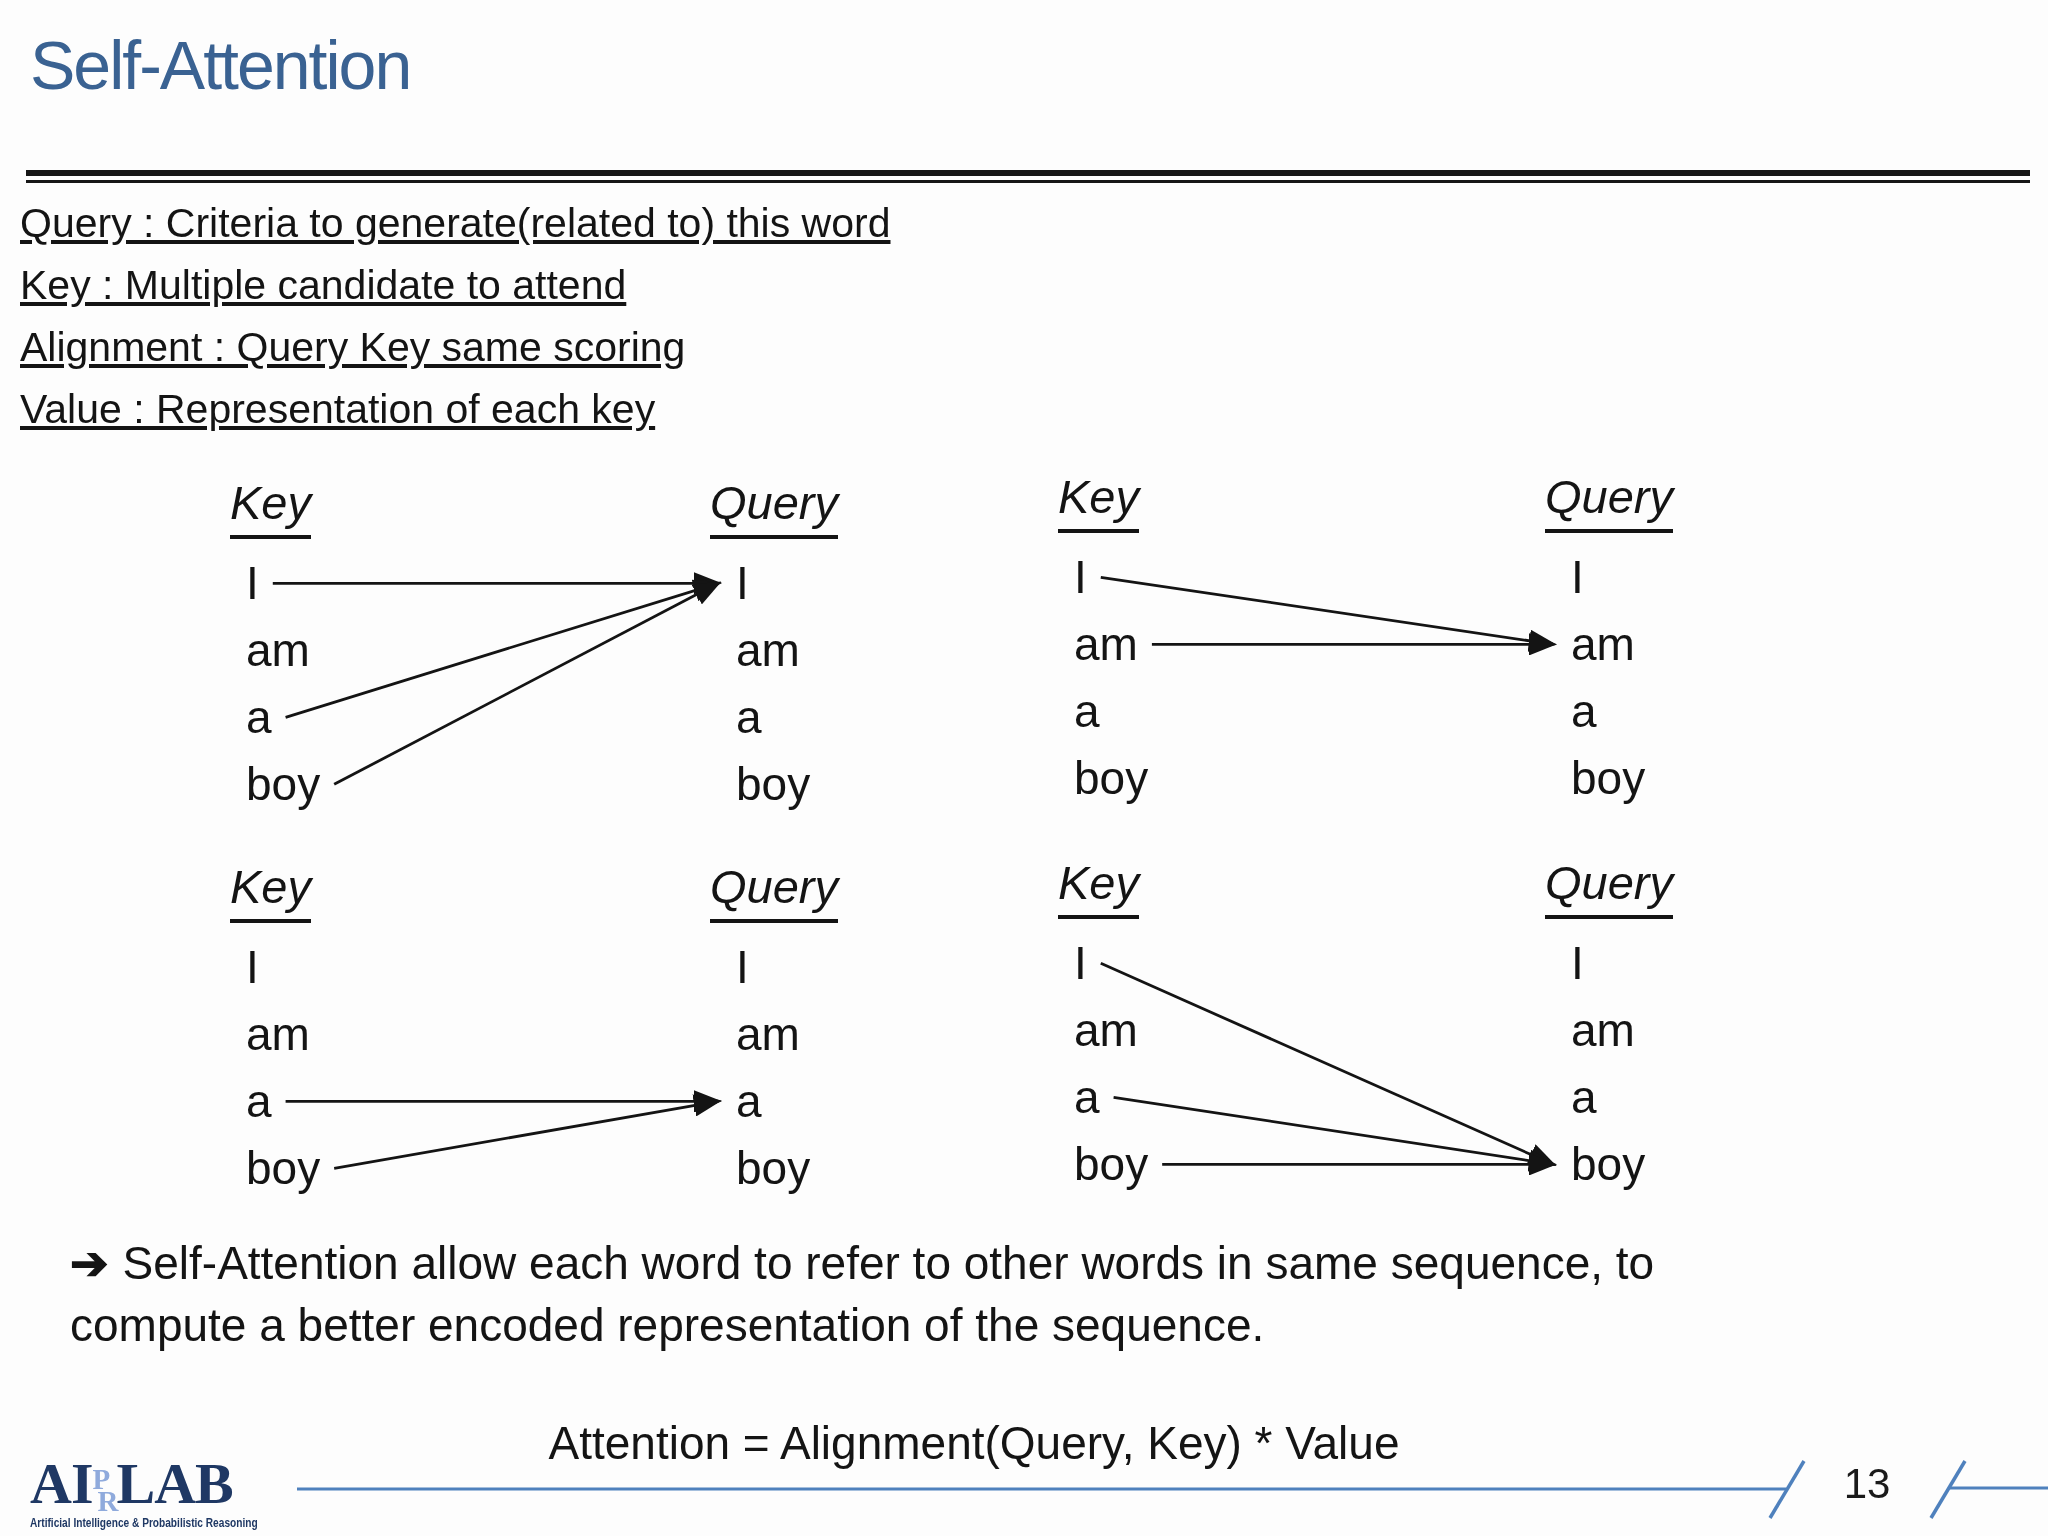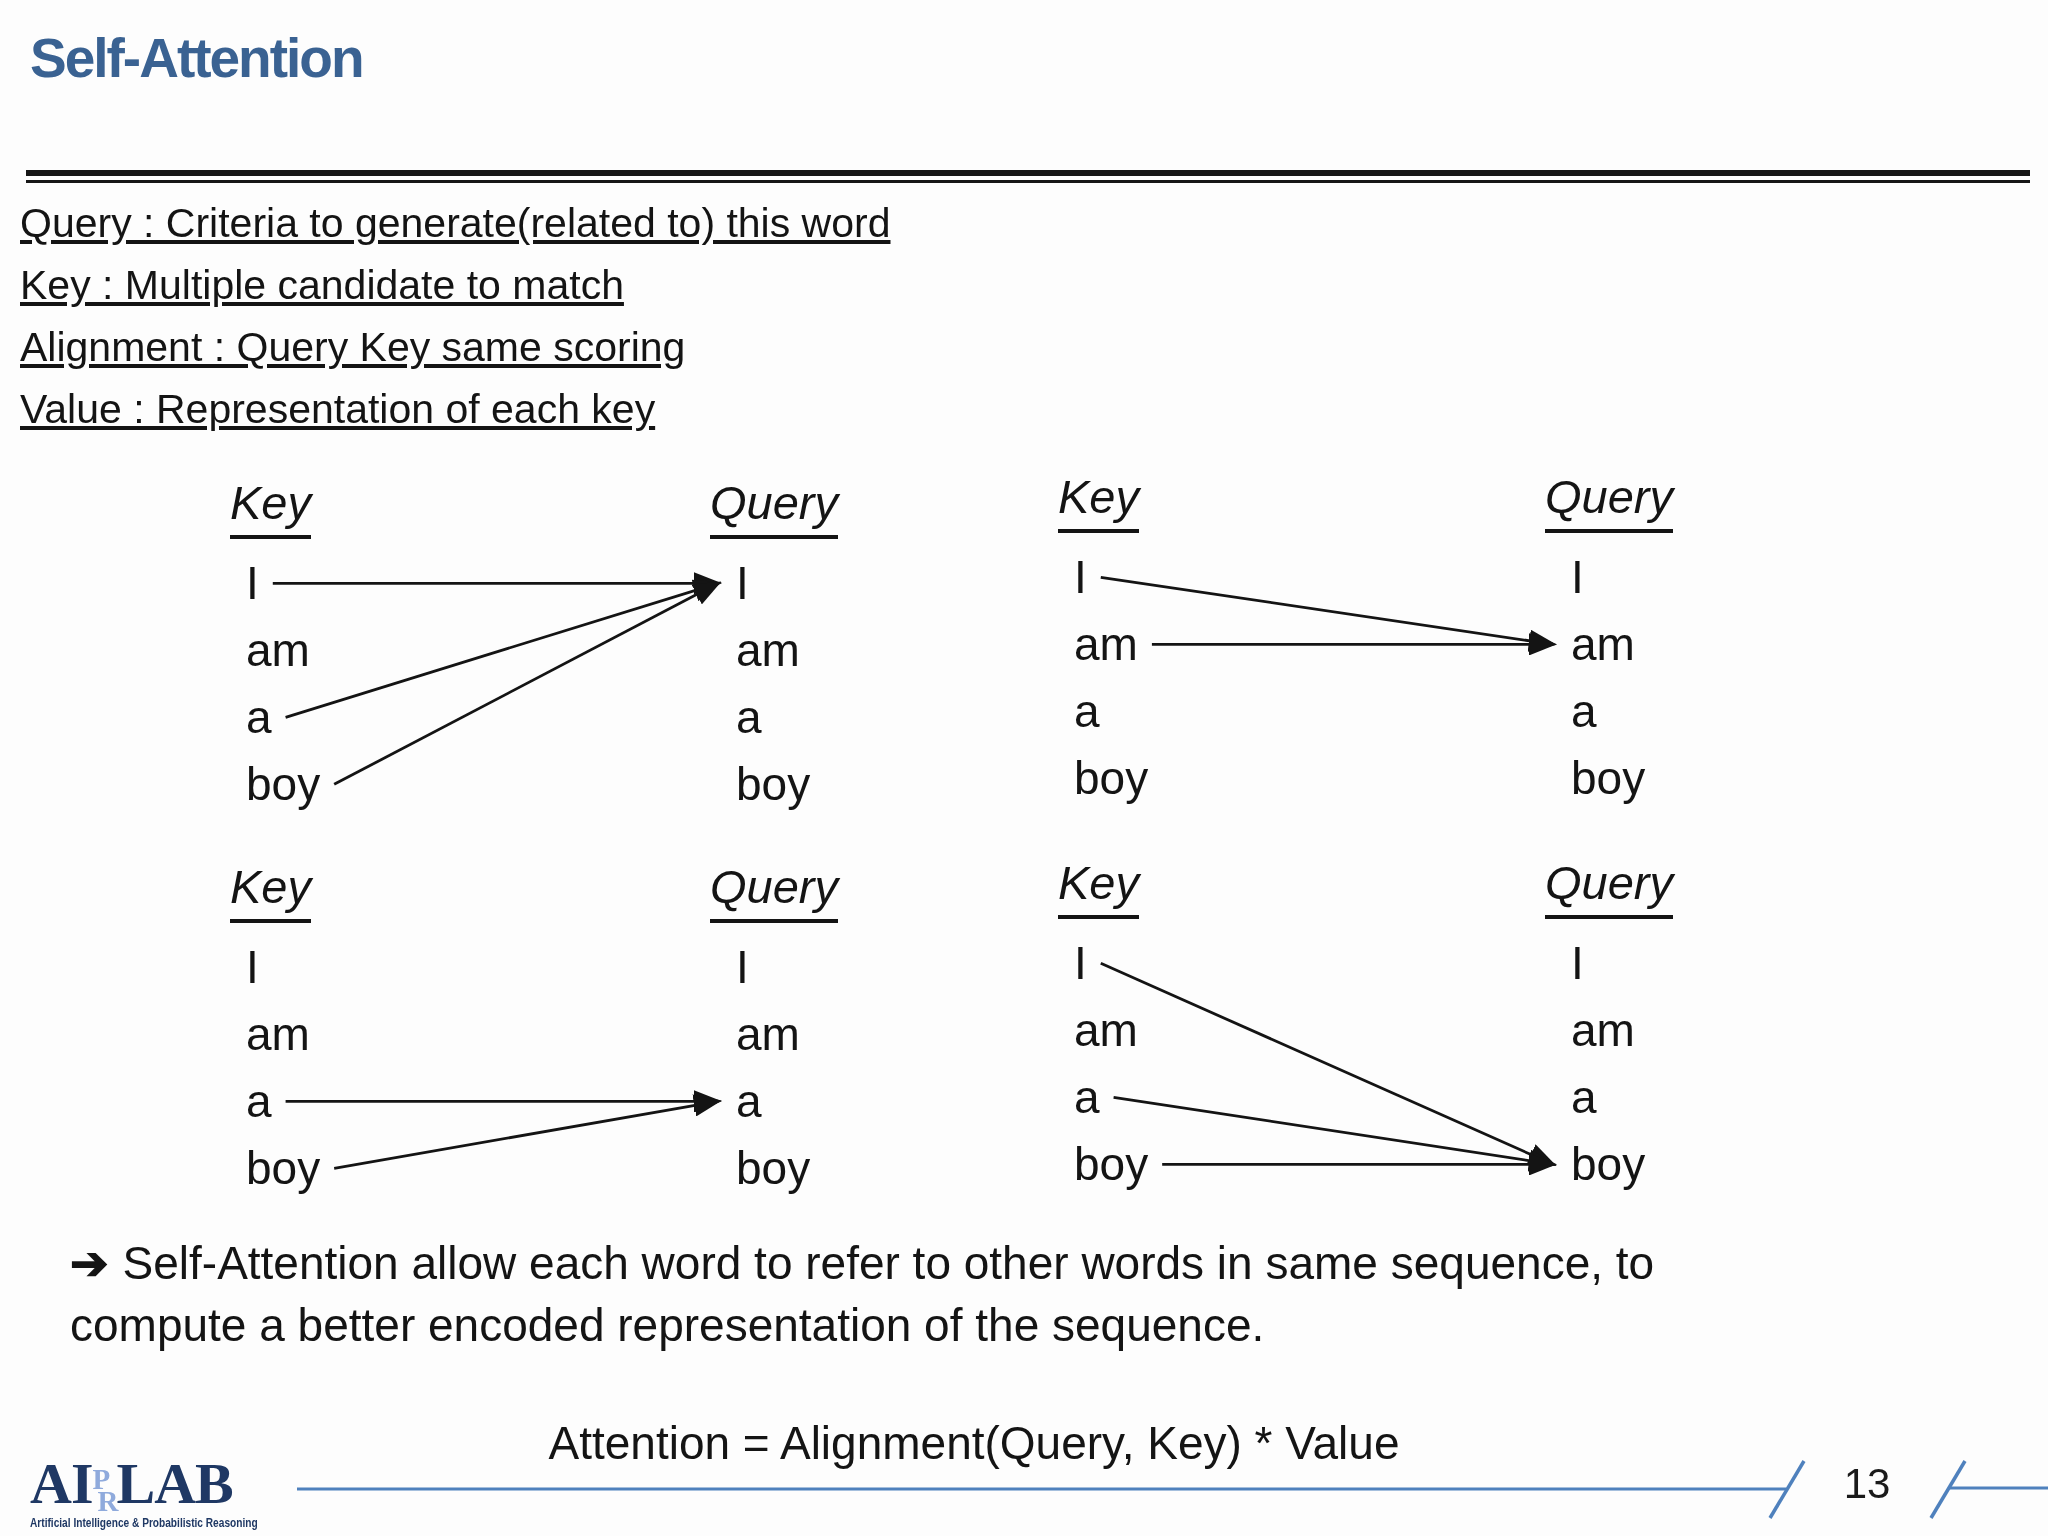--- a/index.html
+++ b/index.html
@@ -3,21 +3,21 @@
 <meta charset="utf-8">
 <style>
   html,body{margin:0;padding:0;background:#ffffff;}
   .slide{
     position:relative; width:2048px; height:1536px; overflow:hidden;
     background:#fdfdfd; color:#141414;
     font-family:"Liberation Sans", sans-serif;
   }
   .title{
     position:absolute; left:30px; top:26px; margin:0;
-    font-size:55px; font-weight:700; letter-spacing:-2px;text-align:right;
+    font-size:68px; font-weight:400; letter-spacing:-2px;text-align:right;
   }
   .divider{position:absolute; left:26px; top:170px; width:2004px;}
   .divider .thick{height:6px; background:#161616;}
   .divider .thin{height:3px; background:#161616; margin-top:4px;}
   .defs{position:absolute; left:20px; top:192px; font-size:41px; line-height:62px;text-decoration:underline;}
   .def-line{white-space:nowrap;}
   .diagram-header{
     position:absolute; font-size:47px; font-style:italic;
     padding-bottom:5px; border-bottom:4px solid #141414; line-height:1.15;
   }
@@ -55,21 +55,21 @@
 
   <h1 class="title" style="color: rgb(58, 98, 146);">Self-Attention</h1>
 
   <div class="divider">
     <div class="thick"></div>
     <div class="thin"></div>
   </div>
 
   <div class="defs">
     <div class="def-line">Query : Criteria to generate(related to) this word</div>
-    <div class="def-line">Key : Multiple candidate to match</div>
+    <div class="def-line">Key : Multiple candidate to attend</div>
     <div class="def-line">Alignment : Query Key same scoring</div>
     <div class="def-line">Value : Representation of each key</div>
   </div>
 
   <div id="diagrams">
       <div class="diagram-header" style="left: 230px; top: 476px;">Key</div>
       <div class="diagram-header" style="left: 710px; top: 476px;">Query</div>
       <div class="diagram-word" style="left: 246px; top: 558px;">I</div>
       <div class="diagram-word" style="left: 246px; top: 625px;">am</div>
       <div class="diagram-word" style="left: 246px; top: 692px;">a</div>

